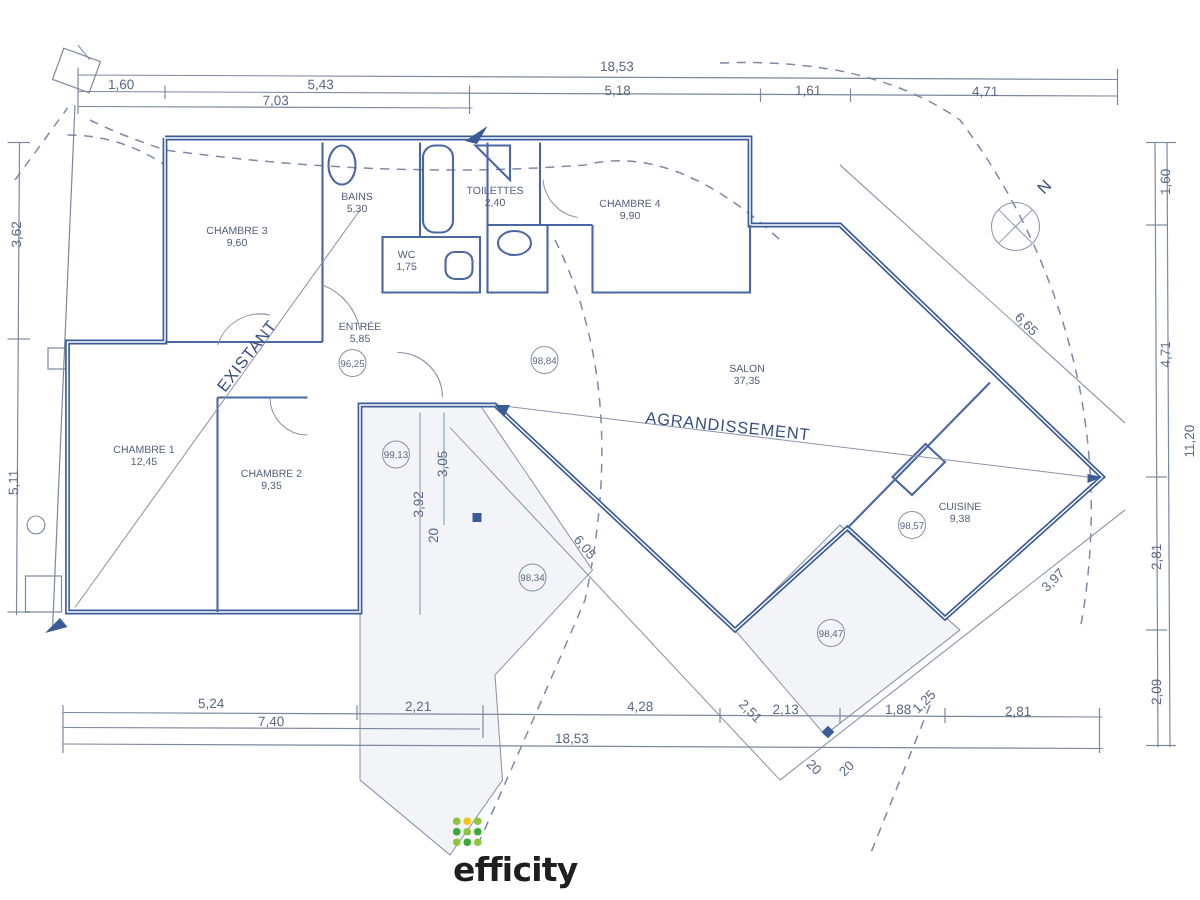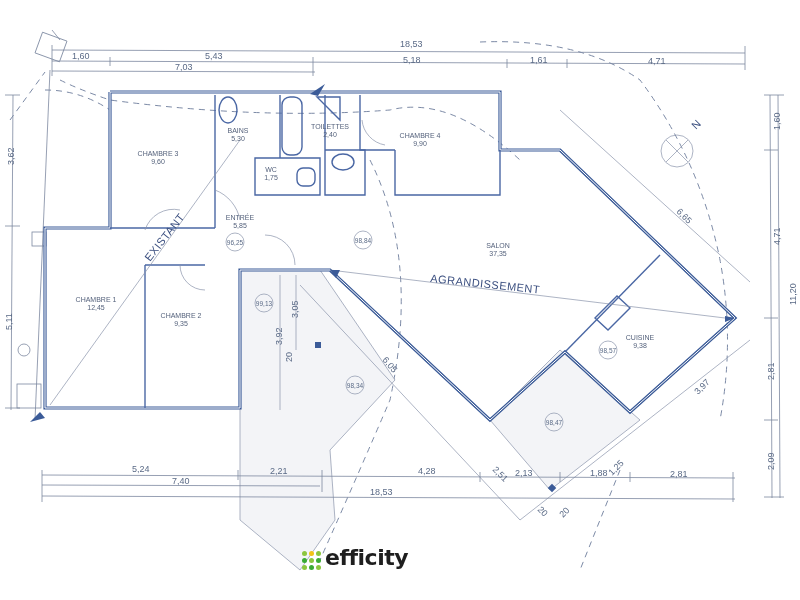--- a/index.html
+++ b/index.html
@@ -8,21 +8,21 @@
   .dim { font-family:"Liberation Sans", sans-serif; font-size:9px; fill:#5a6a86; }
   .room { font-family:"Liberation Sans", sans-serif; font-size:7px; fill:#55627c; text-anchor:middle; }
   .alt { font-family:"Liberation Sans", sans-serif; font-size:6.5px; fill:#5a6a86; text-anchor:middle; }
   .big { font-family:"Liberation Sans", sans-serif; font-size:11px; fill:#3c5080; letter-spacing:0.5px; }
   .dl { stroke:#7c88a0; stroke-width:0.8; fill:none; }
   .wall { stroke:#3b5b98; stroke-width:3.2; fill:none; }
   .wallin { stroke:#ffffff; stroke-width:1; fill:none; }
   .thin { stroke:#4a67a4; stroke-width:1.4; fill:none; }
   .dash { stroke:#7c8aa6; stroke-width:1; fill:none; stroke-dasharray:6 5; }
   .guide { stroke:#8a94aa; stroke-width:0.7; fill:none; }
-  .logo { position:absolute; left:302px; top:545px; display:flex; align-items:flex-end; gap:4px; }
+  .logo { position:absolute; left:302px; top:545px; display:flex; align-items:flex-start; gap:4px;flex-direction:column; }
   .logo-dots { display:grid; grid-template-columns:repeat(3,5px); grid-gap:2px; }
   .logo-dots span { width:5px; height:5px; border-radius:50%; display:block; }
   .logo-text { font-family:"DejaVu Sans", sans-serif; font-weight:bold; font-size:22px; color:#1e1e1e; letter-spacing:-0.5px; }
 </style>
 </head>
 <body>
 
 <svg width="800" height="600" viewBox="0 0 800 600">
 
   <g>

